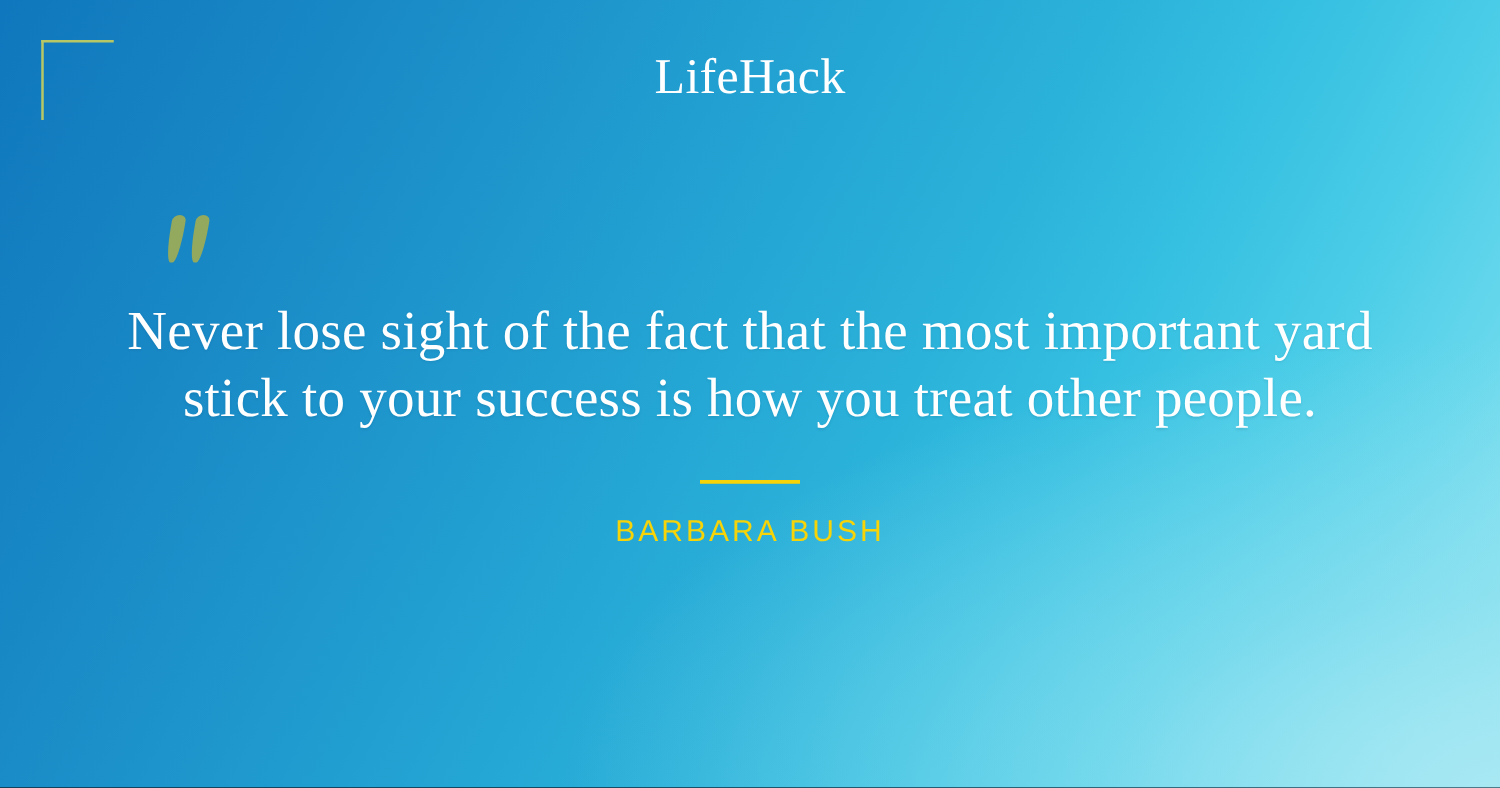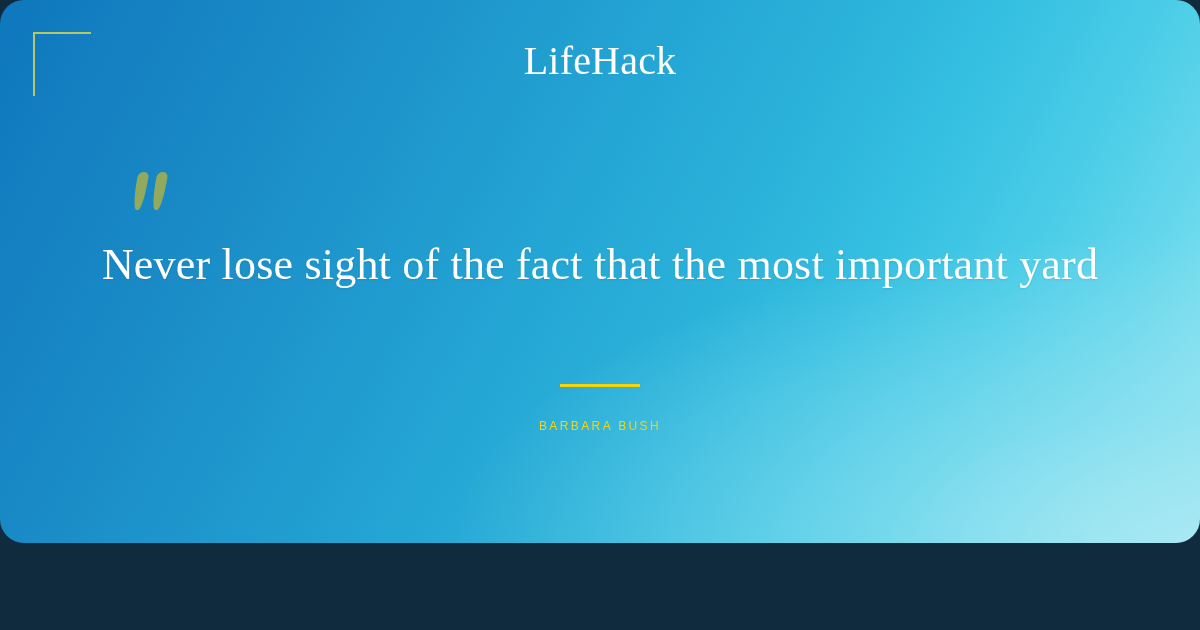--- a/index.html
+++ b/index.html
@@ -3,39 +3,38 @@
 <meta charset="utf-8">
 <style>
   html, body {
     margin: 0;
     padding: 0;
     background: #0f2b3d;
   }
   #card {
     position: relative;
     width: 1200px;
-    height: 543px;
+    height: 630px;
     overflow: hidden;
     font-family: "Liberation Sans", sans-serif;
     
     background:
       radial-gradient(120% 110% at 100% 100%, rgba(168,232,243,0.95) 0%, rgba(150,226,240,0.55) 22%, rgba(120,215,234,0.0) 52%),
       linear-gradient(118deg,
         #0f77bd 0%,
         #1581c2 11%,
         #1a8cc7 22%,
         #1f99ce 34%,
         #24a6d4 46%,
         #2bb2da 58%,
         #35bfe1 68%,
         #49cce7 78%,
         #66d7ec 87%,
         #86e2f0 95%,
         #9ae8f3 100%);
-    border-radius: 24px;
   }
   
   .corner {
     position: absolute;
     width: 58px;
     height: 64px;
   }
   .corner span {
     position: absolute;
     background: #b7c766;
@@ -108,21 +107,21 @@
 
   
   #attribution {
     position: absolute;
     left: 0;
     top: 414px;
     width: 1200px;
     text-align: center;
     color: #f7d408;
     font-family: "Liberation Sans", sans-serif;
-    font-size: 12px;
+    font-size: 24px;
     line-height: 24px;
     font-weight: 400;
     letter-spacing: 2.4px;
   }
 </style>
 </head>
 <body>
 
 <div id="card">
 
@@ -133,19 +132,20 @@
 
   <div id="logo">LifeHack</div>
 
   <div id="quote-mark">
     <i class="a"></i>
     <i class="b"></i>
   </div>
 
   <div id="quote-text">
     <div>Never lose sight of the fact that the most important yard</div>
+    <div>stick to your success is how you treat other people.</div>
   </div>
 
   <div id="divider"></div>
 
   <div id="attribution">BARBARA BUSH</div>
 
 </div>
 
 </body></html>

